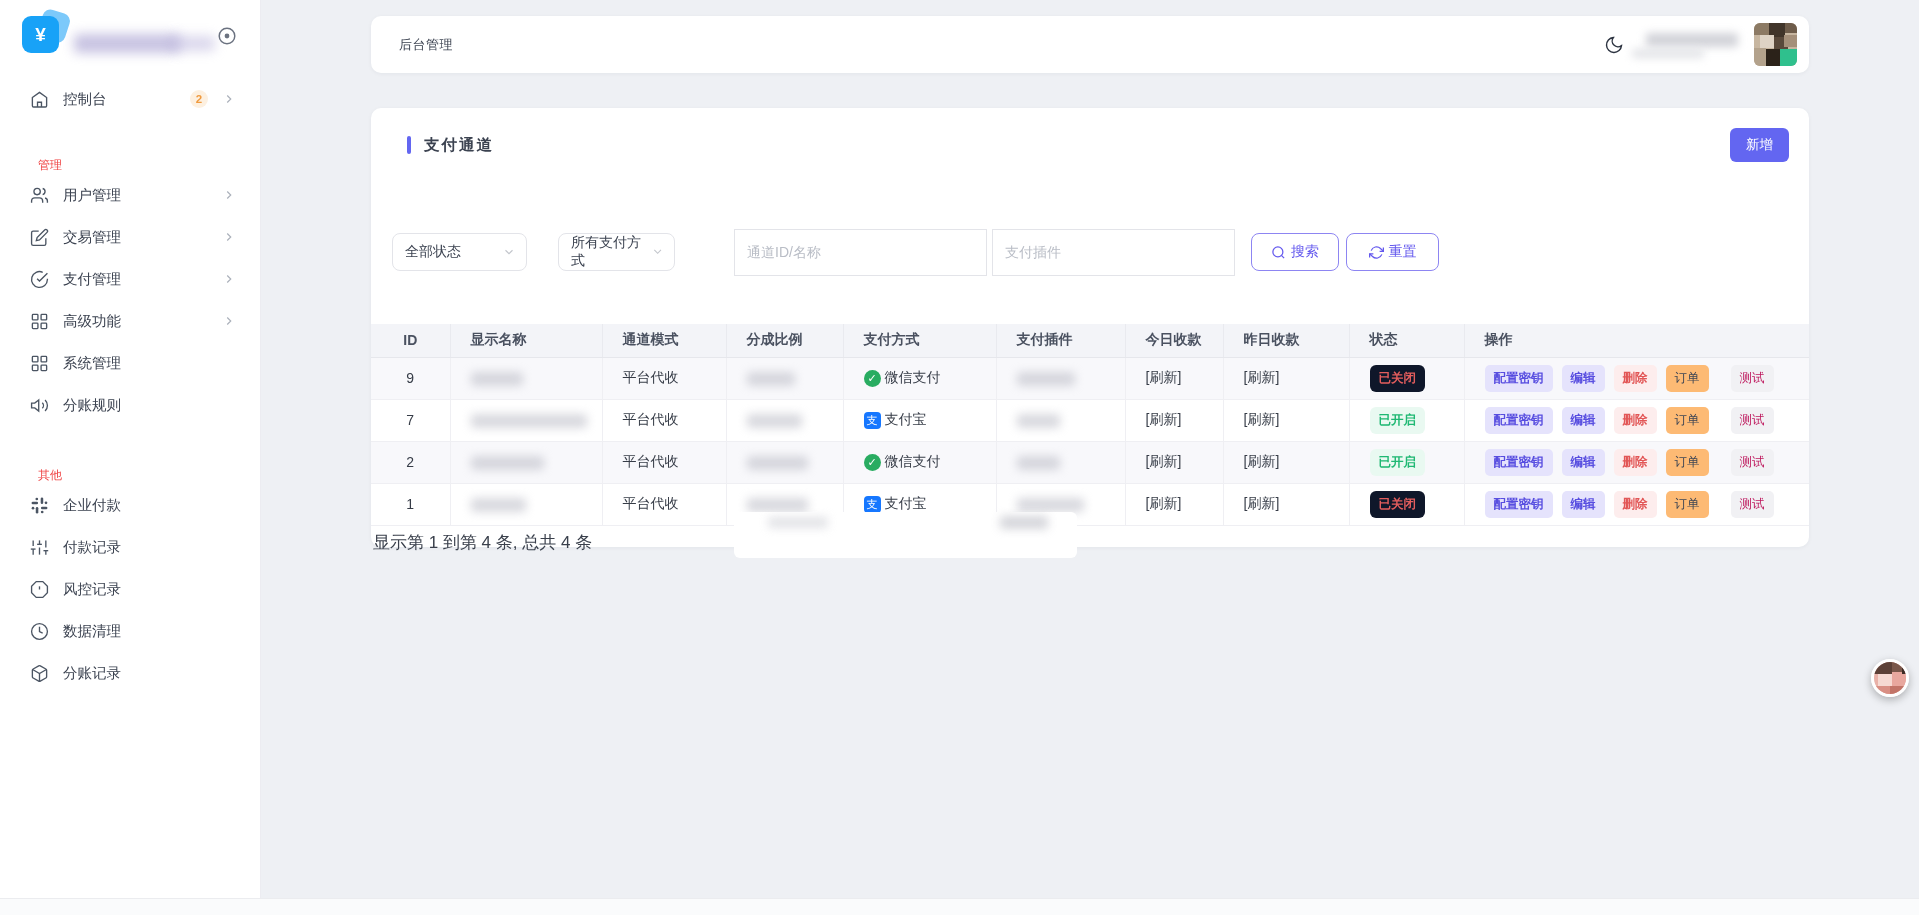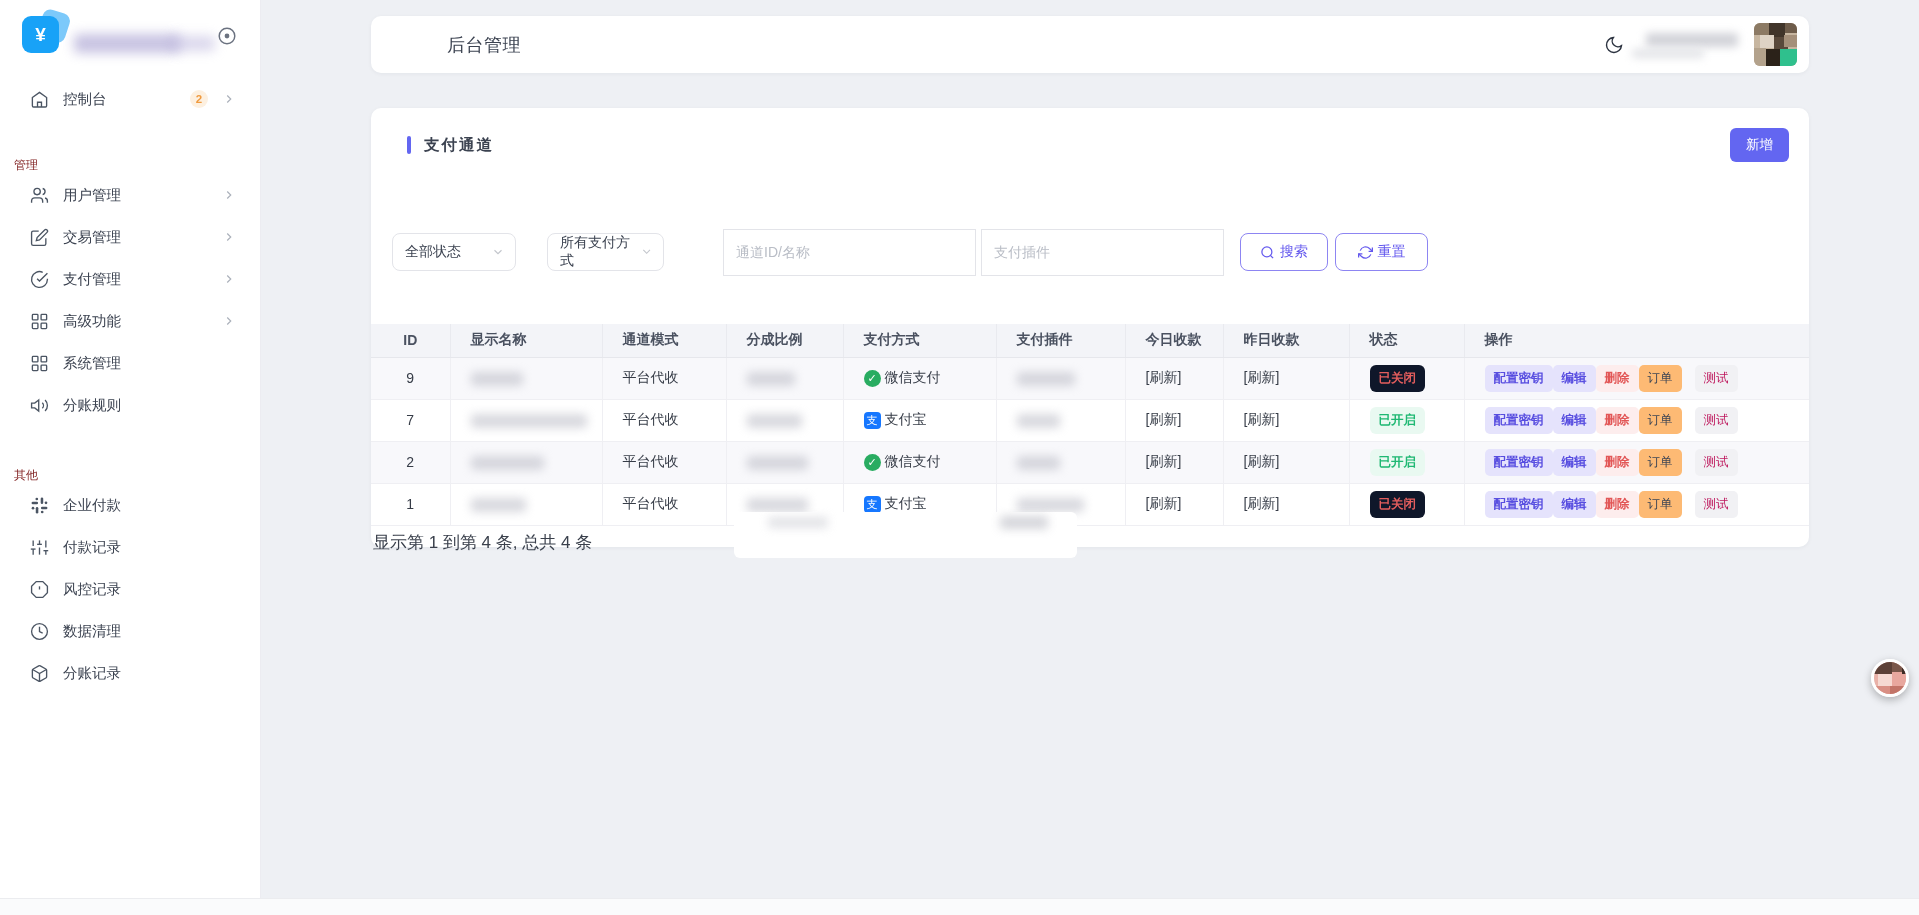--- a/index.html
+++ b/index.html
@@ -35,34 +35,34 @@
     padding-left:30px; cursor:pointer; color:#3b4250; font-size:14.5px;
   }
   .side-item .icn { width:19px; height:19px; color:#4b5563; margin-right:14px; flex:none; }
   .side-item .chev { position:absolute; right:24px; top:14px; width:14px; height:14px; color:#aab0ba; }
   .side-item.first { margin-top:8px; }
   .num-badge {
     position:absolute; right:52px; top:12px; width:18px; height:18px; border-radius:50%;
     background:#fdf0e0; color:#f09a3e; font-size:11.5px; font-weight:bold;
     display:flex; align-items:center; justify-content:center;
   }
-  .side-section { padding-left:14px; font-size:12px; color:#7f1d1d; height:18px; line-height:18px; }
+  .side-section { padding-left:38px; font-size:12px; color:#ef4444; height:18px; line-height:18px; }
   .sec-1 { margin-top:36px; }
   .sec-2 { margin-top:40px; }
 
   
   .main { position:absolute; left:261px; top:0; width:1658px; height:100%; }
   .content { width:1438px; margin:0 auto; position:relative; }
 
   .topbar {
     margin-top:16px; height:57px; background:#fff; border-radius:10px;
     box-shadow:0 1px 4px rgba(25,30,60,.05);
     display:flex; align-items:center; padding:0 12px 0 28px;
   }
-  .topbar-title { font-size:18px; font-weight:500; letter-spacing:.5px; color:#3b4250;margin-left:48px; }
+  .topbar-title { font-size:13px; font-weight:500; letter-spacing:.5px; color:#3b4250; }
   .topbar-right { margin-left:auto; display:flex; align-items:center; }
   .moon { width:20px; height:20px; color:#2c3340; cursor:pointer; }
   .user-blur { position:relative; width:96px; height:40px; margin:0 12px 0 22px; }
   .user-blur .b1 { position:absolute; left:0; top:8px; width:92px; height:14px; background:#d2d3d9; border-radius:3px; filter:blur(4px); }
   .user-blur .b2 { position:absolute; left:-14px; top:24px; width:72px; height:9px; background:#e2e3e7; border-radius:3px; filter:blur(4px); }
   .avatar { width:43px; height:43px; border-radius:6px; overflow:hidden; cursor:pointer; flex:none; }
 
   
   .panel {
     position:relative; margin-top:35px; height:439px; background:#fff; border-radius:10px;
@@ -75,21 +75,21 @@
     margin-left:auto; background:#6366f1; color:#fff; font-size:13.5px;
     padding:8px 16px; border-radius:6px; border:none; cursor:pointer;
   }
 
   .filters { position:absolute; left:21px; top:125px; display:flex; align-items:center; height:38px; }
   .sel {
     height:38px; border:1px solid #e3e4e9; border-radius:8px; background:#fff;
     display:flex; align-items:center; padding:0 10px 0 12px; font-size:14px; color:#3b4250; cursor:pointer;
   }
   .sel .chev-d { width:14px; height:14px; color:#c3c6cc; margin-left:auto; }
-  .sel-status { width:124px; margin-right:31px; }
+  .sel-status { width:135px; margin-right:31px; }
   .sel-method { width:117px; margin-right:59px; }
   .f-input {
     height:47px; border:1px solid #e3e4e9; border-radius:0; padding:0 12px;
     font-size:14px; color:#3b4250; outline:none; font-family:inherit;
   }
   .f-input::placeholder { color:#b9bdc6; }
   .in-channel { width:253px; margin-right:5px; }
   .in-plugin { width:243px; margin-right:16px; }
   .ghost-btn {
     height:38px; border:1px solid #8d85f2; border-radius:8px; background:#fff;
@@ -124,21 +124,21 @@
   .payicon.wechat::before { content:"✓"; }
   .payicon.alipay { border-radius:4px; background:#1677ff; }
   .payicon.alipay::before { content:"支"; font-weight:normal; }
 
   .refresh { cursor:pointer; }
 
   .status-pill { display:inline-block; font-size:12.5px; font-weight:bold; padding:5px 9px; border-radius:6px; }
   .st-closed { color:#e35d5d; background:#0f172a; }
   .st-open   { color:#1fb873; background:#e9f9f1; }
 
-  .acts { display:flex; align-items:center; }
+  .acts { display:flex; align-items:center; gap:9px; }
   .act { font-size:12.5px; font-weight:bold; padding:5px 9px; border-radius:5px; cursor:pointer; white-space:nowrap; }
   .act-key, .act-edit { background:#e5e3fc; color:#584ee0; }
   .act-del  { background:#fdeded; color:#e25656; }
   .act-order{ background:#fdba74; color:#3f4654; font-weight:normal; }
   .act-test { background:#f1f1f4; color:#be185d; font-weight:normal; margin-left:13px; }
 
   .tbl-footer { position:absolute; left:2px; top:423px; font-size:17px; color:#3a404c; }
 
   .spill { position:absolute; left:363px; top:404px; width:343px; height:46px; background:#fff; border-radius:6px; z-index:3; }
   .spill .s1 { position:absolute; left:34px; top:5px; width:60px; height:11px; background:#cfd0d6; border-radius:3px; filter:blur(5px); opacity:.6; }

